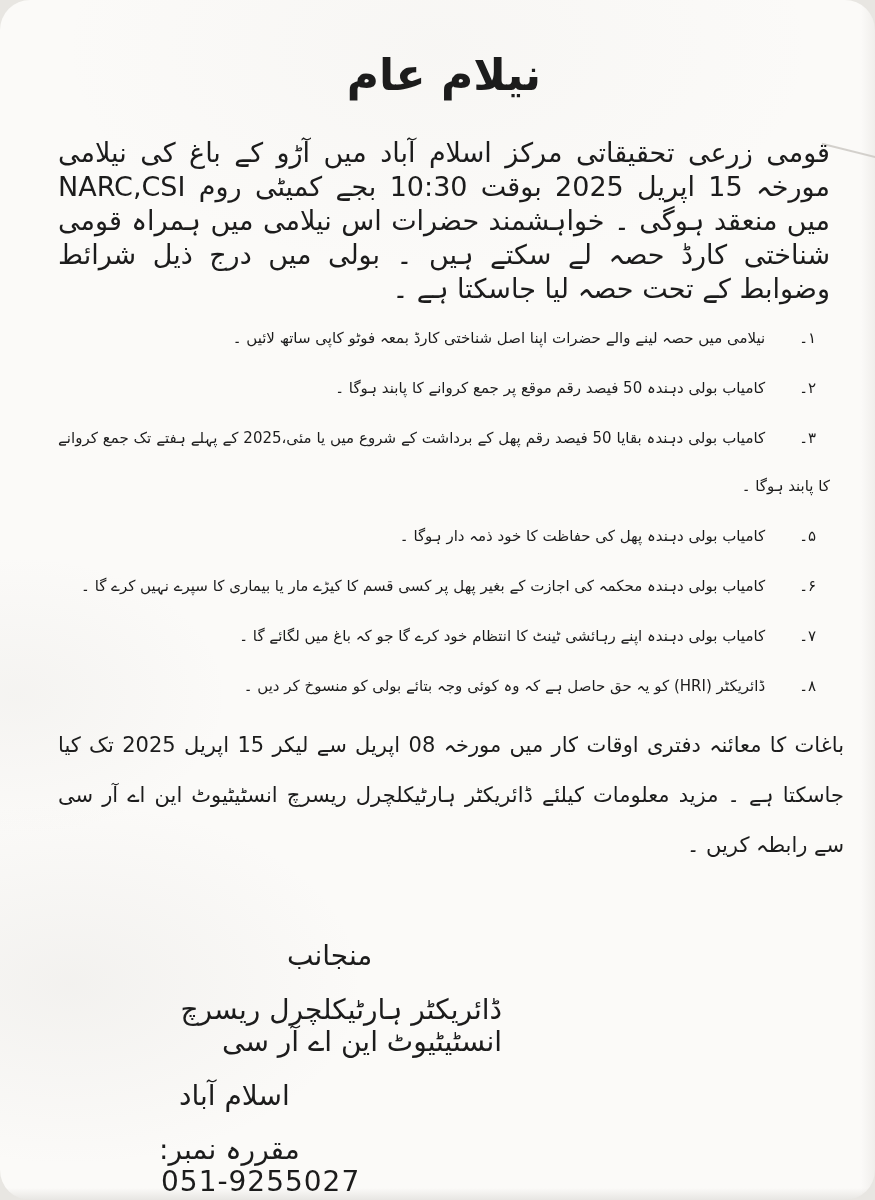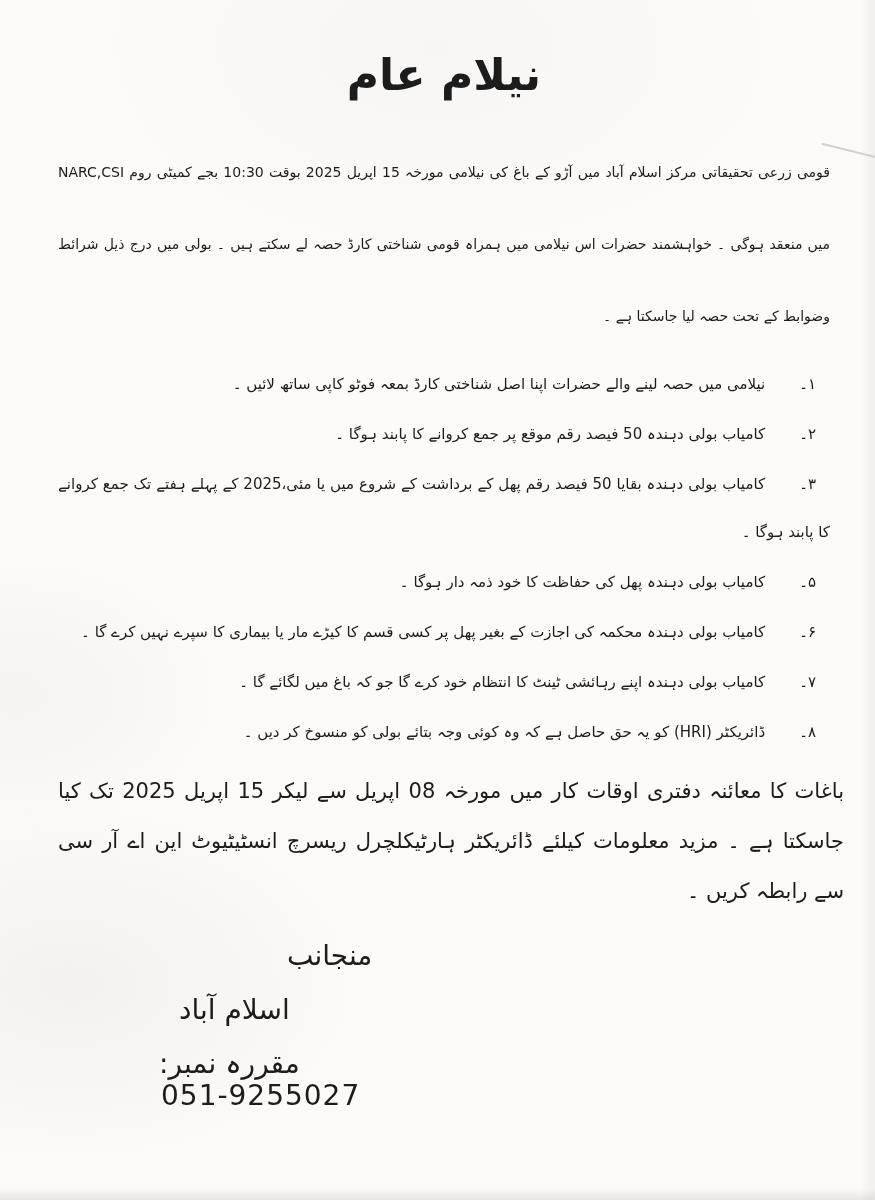--- a/index.html
+++ b/index.html
@@ -15,20 +15,21 @@
     background: #fbfaf8;
     background-image:
       radial-gradient(ellipse 420px 260px at 8% 82%, rgba(170,167,160,0.10), transparent 70%),
       radial-gradient(ellipse 300px 200px at 2% 58%, rgba(170,167,160,0.08), transparent 70%),
       radial-gradient(ellipse 500px 300px at 50% 4%, rgba(200,198,192,0.07), transparent 75%),
       linear-gradient(to left, rgba(190,186,180,0.18) 0px, rgba(190,186,180,0.0) 14px),
       linear-gradient(to top, rgba(160,157,150,0.22) 0px, rgba(160,157,150,0.0) 12px);
     overflow: hidden;
     font-family: "DejaVu Sans", "Liberation Sans", sans-serif;
     color: #1c1c1c;
+    border-radius: 30px;
   }
   .scan-line {
     position: absolute;
     top: 150px;
     right: -6px;
     width: 60px;
     height: 2px;
     background: #c9c6c1;
     transform: rotate(14deg);
     opacity: 0.8;
@@ -39,22 +40,22 @@
     direction: rtl;
   }
   .title {
     text-align: center;
     font-size: 44px;
     font-weight: bold;
     line-height: 70px;
     margin: 0 0 26px 0;
   }
   .intro {
-    font-size: 14px;
-    line-height: 72px;
+    font-size: 27px;
+    line-height: 34px;
     text-align: justify;
     text-align-last: right;
     margin: 0 0 8px 0;
   }
   .terms {
     margin: 0;
     padding: 0;
     list-style: none;
   }
   .term {
@@ -137,19 +138,20 @@
       </p>
 
     </div>
 
     <p class="closing" lang="ur" dir="rtl">باغات کا معائنہ دفتری اوقات کار میں مورخہ 08 اپریل سے لیکر 15 اپریل 2025 تک کیا جاسکتا ہے ۔ مزید معلومات کیلئے ڈائریکٹر ہارٹیکلچرل ریسرچ انسٹیٹیوٹ این اے آر سی سے رابطہ کریں ۔</p>
 
   </div>
 
   <div class="signature">
     <div class="sig-line sig-from" lang="ur" dir="rtl">منجانب</div>
+    <div class="sig-line sig-name" lang="ur" dir="rtl">ڈائریکٹر ہارٹیکلچرل ریسرچ انسٹیٹیوٹ این اے آر سی</div>
     <div class="sig-line sig-city" lang="ur" dir="rtl">اسلام آباد</div>
     <div class="sig-line sig-contact" lang="ur" dir="rtl">
       <span>مقررہ نمبر:</span>
       <span class="contact-number" dir="ltr">051-9255027</span>
     </div>
   </div>
 </div>
 
 </body></html>

